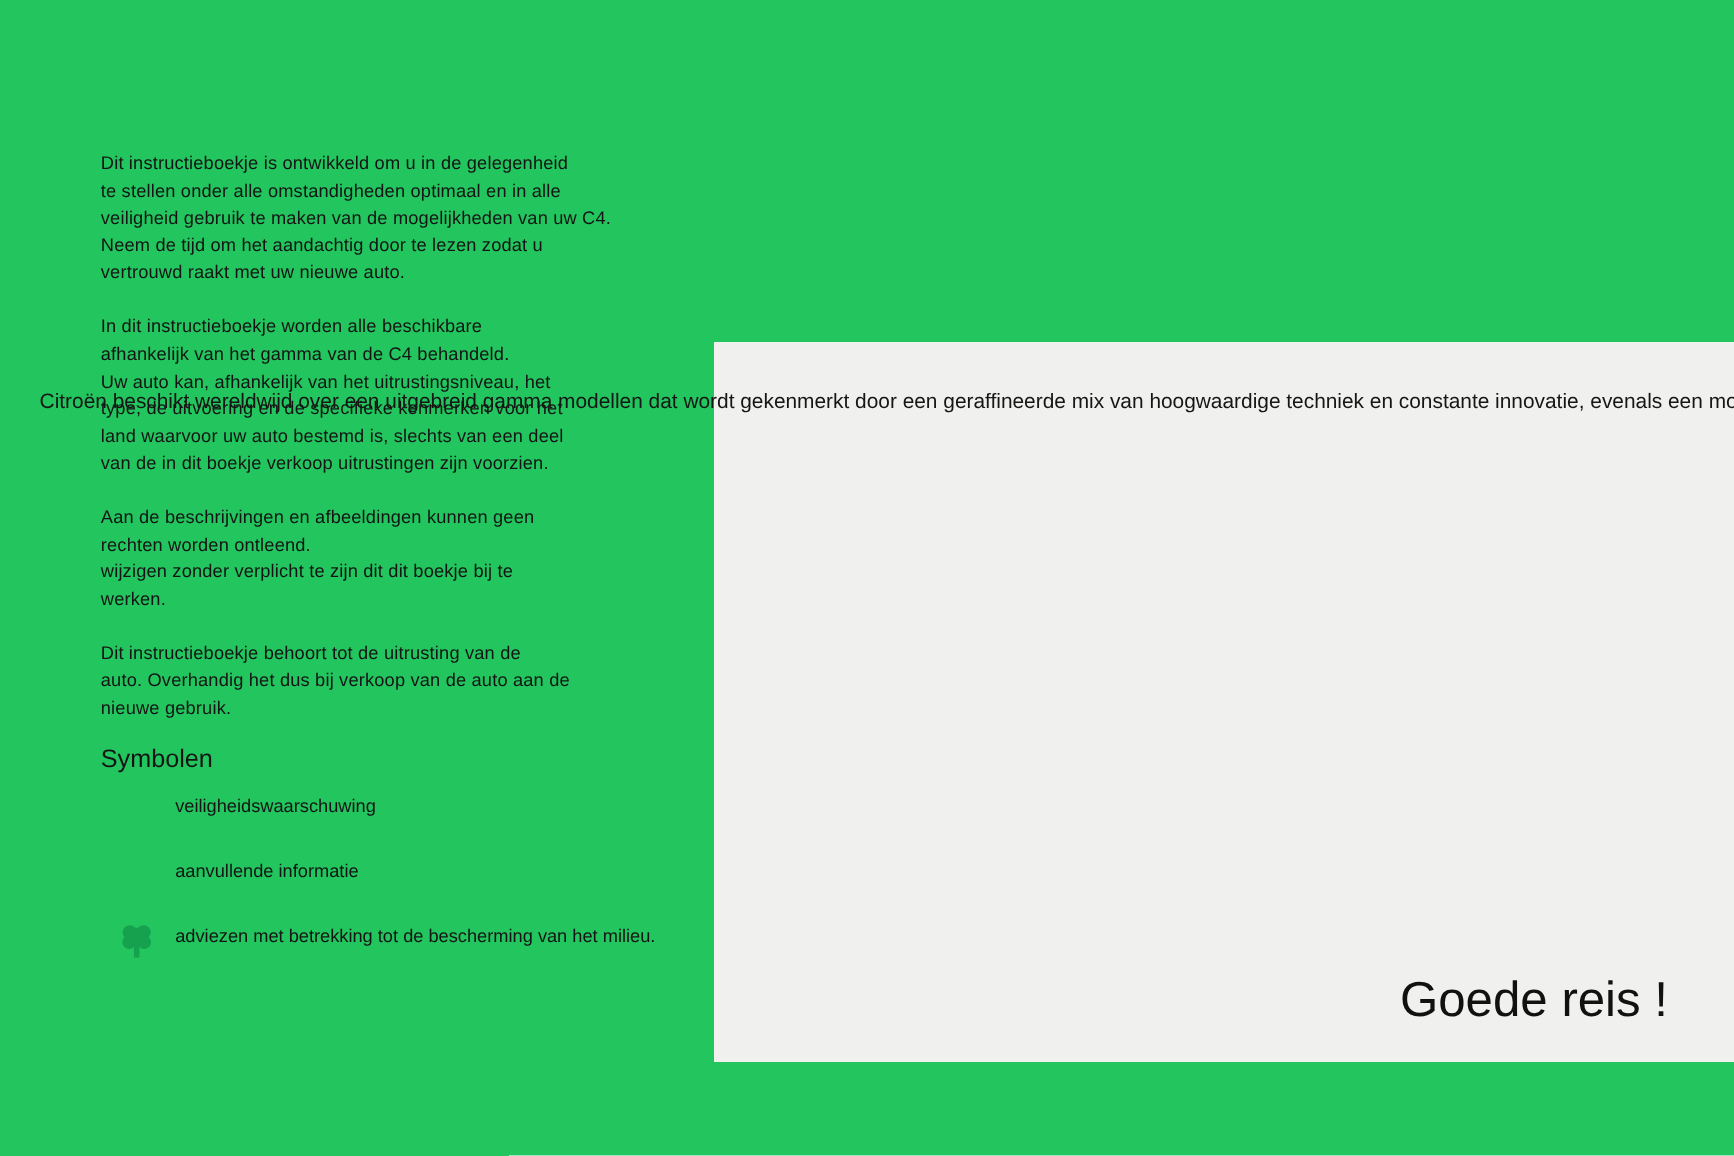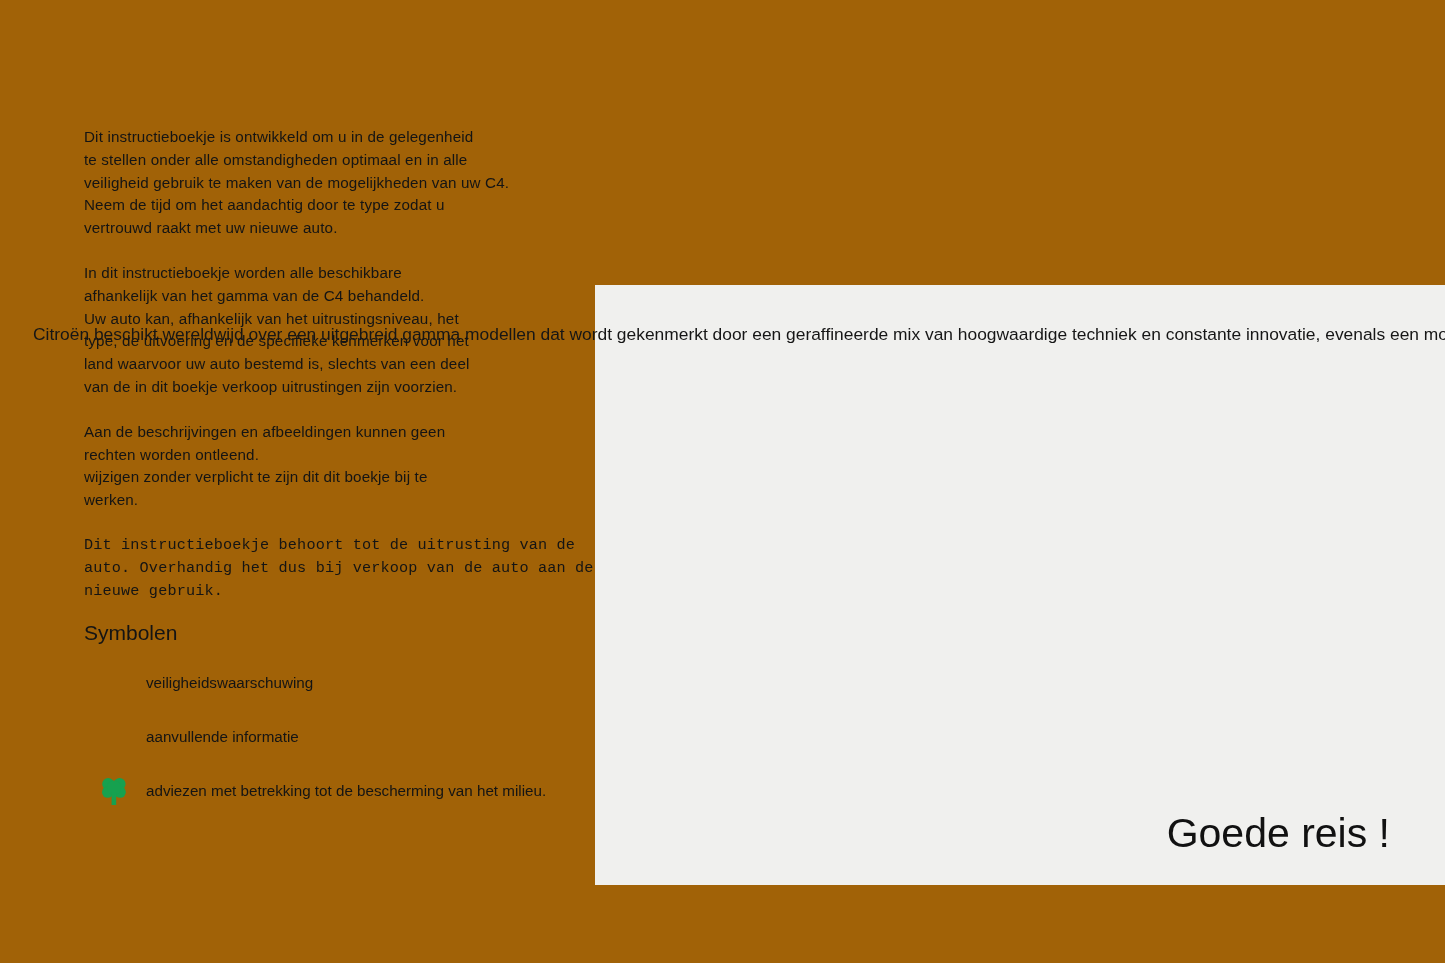--- a/index.html
+++ b/index.html
@@ -11,52 +11,52 @@
   body {
     font-family: "Liberation Sans", sans-serif;
     color: #1a1a1a;
     -webkit-font-smoothing: antialiased;
   }
   #page {
     position: relative;
     width: 1445px;
     height: 963px;
     overflow: hidden;
-    background: #a16207;
+    background: #22c55e;
   }
 
   
   #left-column {
     position: absolute;
     left: 84px;
     top: 126px;
     width: 470px;
   }
   .para {
     font-size: 15.2px;
     line-height: 22.8px;
     color: #141414;
     margin: 0 0 22px 0;
     letter-spacing: .01em;
   }
-  .para.tight { margin-bottom: 20px; font-family: Liberation Mono, monospace; }
+  .para.tight { margin-bottom: 20px; }
   .para .line { display: block; white-space: nowrap; }
 
   #symbols-heading {
     font-size: 21px;
     line-height: 22.8px;
     color: #141414;
     margin: 0 0 14px 0;
   }
 
   
   #symbol-legend { margin: 0; }
   .legend-row {
     display: flex;
-    align-items: center;
+    align-items: flex-start;
     min-height: 46px;
     margin-bottom: 8px;
   }
   .legend-icon {
     flex: 0 0 62px;
     display: flex;
     justify-content: flex-start;
     padding-left: 16px;
     padding-top: 2px;
     box-sizing: border-box;
@@ -155,21 +155,21 @@
 <body>
 
 <div id="page">
 
   <div id="left-column">
 
     <p class="para">
       <span class="line">Dit instructieboekje is ontwikkeld om u in de gelegenheid</span>
       <span class="line">te stellen onder alle omstandigheden optimaal en in alle</span>
       <span class="line">veiligheid gebruik te maken van de mogelijkheden van uw C4.</span>
-      <span class="line">Neem de tijd om het aandachtig door te type zodat u</span>
+      <span class="line">Neem de tijd om het aandachtig door te lezen zodat u</span>
       <span class="line">vertrouwd raakt met uw nieuwe auto.</span>
     </p>
 
     <p class="para">
       <span class="line">In dit instructieboekje worden alle beschikbare</span>
       <span class="line">afhankelijk van het gamma van de C4 behandeld.</span>
       <span class="line">Uw auto kan, afhankelijk van het uitrustingsniveau, het</span>
       <span class="line">type, de uitvoering en de specifieke kenmerken voor het</span>
       <span class="line">land waarvoor uw auto bestemd is, slechts van een deel</span>
       <span class="line">van de in dit boekje verkoop uitrustingen zijn voorzien.</span>

